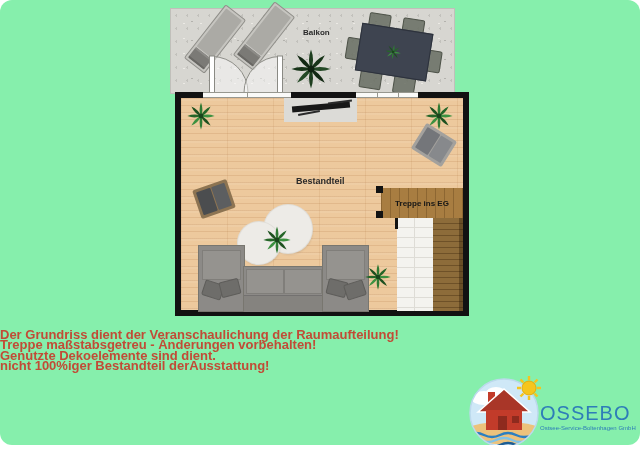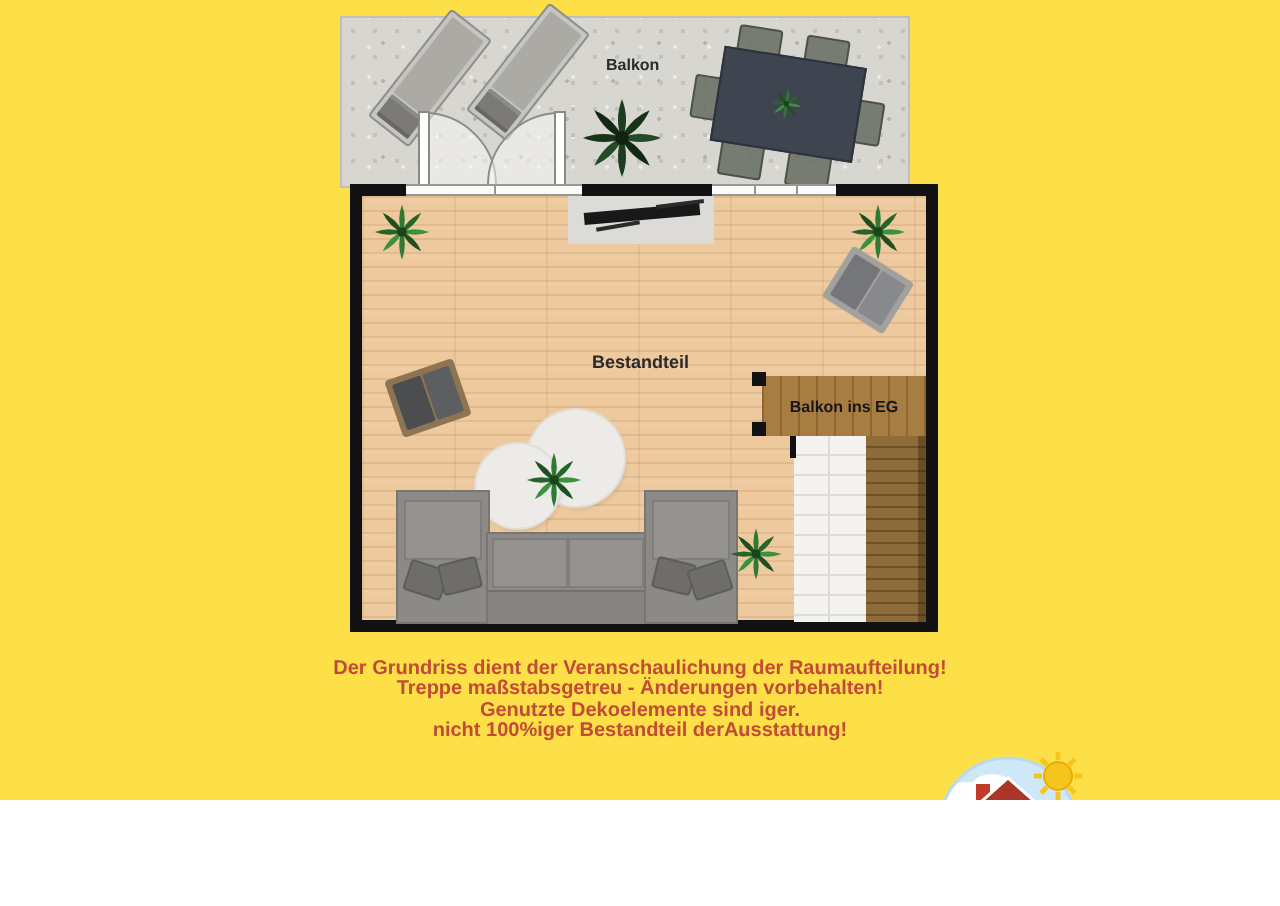--- a/index.html
+++ b/index.html
@@ -1,17 +1,17 @@
 <!DOCTYPE html>
 <html><head>
 <meta charset="utf-8">
 <style>
   html,body{margin:0;padding:0;background:#fff;}
-  .page{position:relative;width:640px;height:400px;background:#fde047;overflow:hidden;
-        font-family:"Liberation Sans",sans-serif;}
+  .page{position:relative;width:640px;height:445px;background:#86efac;overflow:hidden;
+        font-family:"Liberation Sans",sans-serif;border-radius:12px;}
   .abs{position:absolute;}
 
   
   .balcony{left:170px;top:8px;width:283px;height:84px;
     background-color:#d7d6d1;
     background-image:
       radial-gradient(#c2c1bc 1px, transparent 1px),
       radial-gradient(#eceae5 1px, transparent 1px),
       radial-gradient(#b3b2ad 1px, transparent 1px);
     background-size:11px 13px,17px 15px,23px 19px;
@@ -62,22 +62,22 @@
   .stair-void .mid{position:absolute;left:17px;top:0;bottom:0;width:1px;background:#dedcd6;}
   .stair-run{left:433px;top:218px;width:30px;height:93px;
     background:repeating-linear-gradient(180deg, #8d6c3a 0 5px, #6e5128 5px 6px);
     box-shadow:inset -4px 0 0 rgba(40,24,4,.35);}
   .post{width:7px;height:7px;background:#121212;}
 
   .plant{overflow:visible;}
   .dark{filter:brightness(.52) saturate(.85);}
 
   
-  .disclaimer{left:0;top:330px;width:640px;text-align:center;color:#c14b36;font-weight:bold;
-    font-size:10px;line-height:10.4px;}
+  .disclaimer{left:0;top:330px;width:640px;text-align:left;color:#c14b36;font-weight:bold;
+    font-size:13px;line-height:10.4px;}
   .logo{left:468px;top:376px;width:170px;height:74px;}
   .logo-name{color:#2e7db8;font-weight:normal;font-size:20px;letter-spacing:1px;line-height:22px;}
   .logo-tagline{color:#2e7db8;font-size:6px;margin-top:1px;white-space:nowrap;}
 </style>
 </head>
 <body>
 
 <svg width="0" height="0" style="position:absolute">
   <defs>
     <g id="plant-sym">
@@ -186,34 +186,34 @@
     <div class="abs sofa-cushion" style="left:3px;top:4px;width:37px;height:28px;"></div>
     <div class="abs pillow" style="left:4px;top:34px;width:18px;height:14px;transform:rotate(14deg);"></div>
     <div class="abs pillow" style="left:22px;top:36px;width:18px;height:14px;transform:rotate(-18deg);"></div>
   </div>
 
   <svg class="abs plant" style="left:363px;top:262px;" width="30" height="30" viewBox="0 0 40 40">
       <use href="#plant-sym"></use>
     </svg>
 
   <div class="abs landing">
-    <span class="room-label" style="font-size:8px;color:#161616;">Balkon ins EG</span>
+    <span class="room-label" style="font-size:8px;color:#161616;">Treppe ins EG</span>
   </div>
   <div class="abs post" style="left:376px;top:186px;"></div>
   <div class="abs post" style="left:376px;top:211px;"></div>
   <div class="abs stair-void">
     <div class="mid"></div>
   </div>
   <div class="abs stair-run"></div>
   <div class="abs" style="left:395px;top:218px;width:3px;height:11px;background:#121212;"></div>
 
   <div class="abs disclaimer">
     <div>Der Grundriss dient der Veranschaulichung der Raumaufteilung!</div>
     <div>Treppe maßstabsgetreu - Änderungen vorbehalten!</div>
-    <div>Genutzte Dekoelemente sind iger.</div>
+    <div>Genutzte Dekoelemente sind dient.</div>
     <div>nicht 100%iger Bestandteil derAusstattung!</div>
   </div>
 
   <div class="abs logo">
     <svg class="abs" style="left:0;top:0;" width="76" height="74" viewBox="0 0 76 74">
       <defs>
           <clipPath id="emb">
             <circle cx="36" cy="37" r="34"></circle>
           </clipPath>
         </defs>

